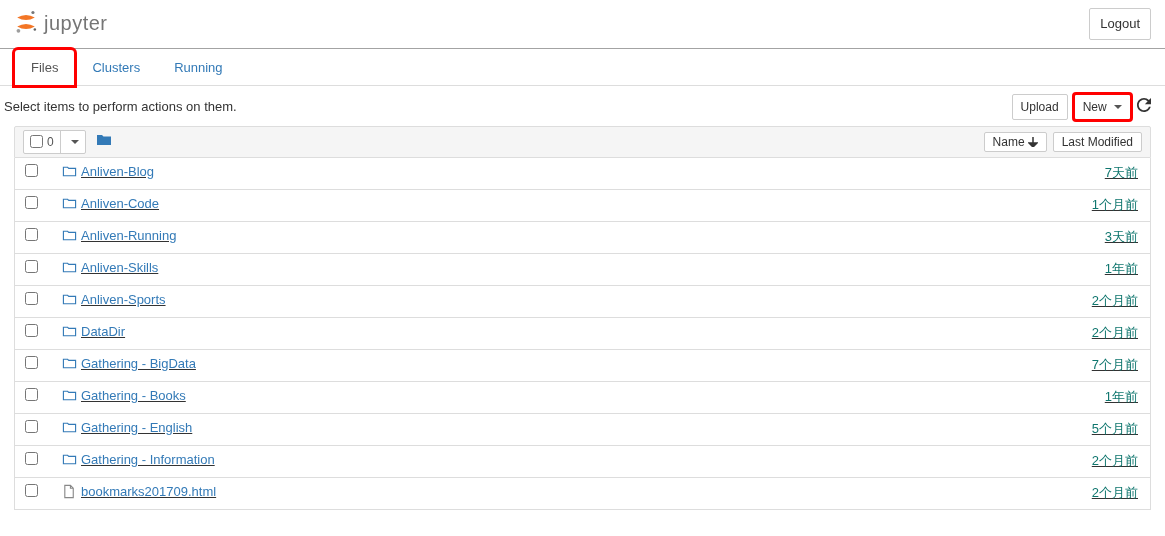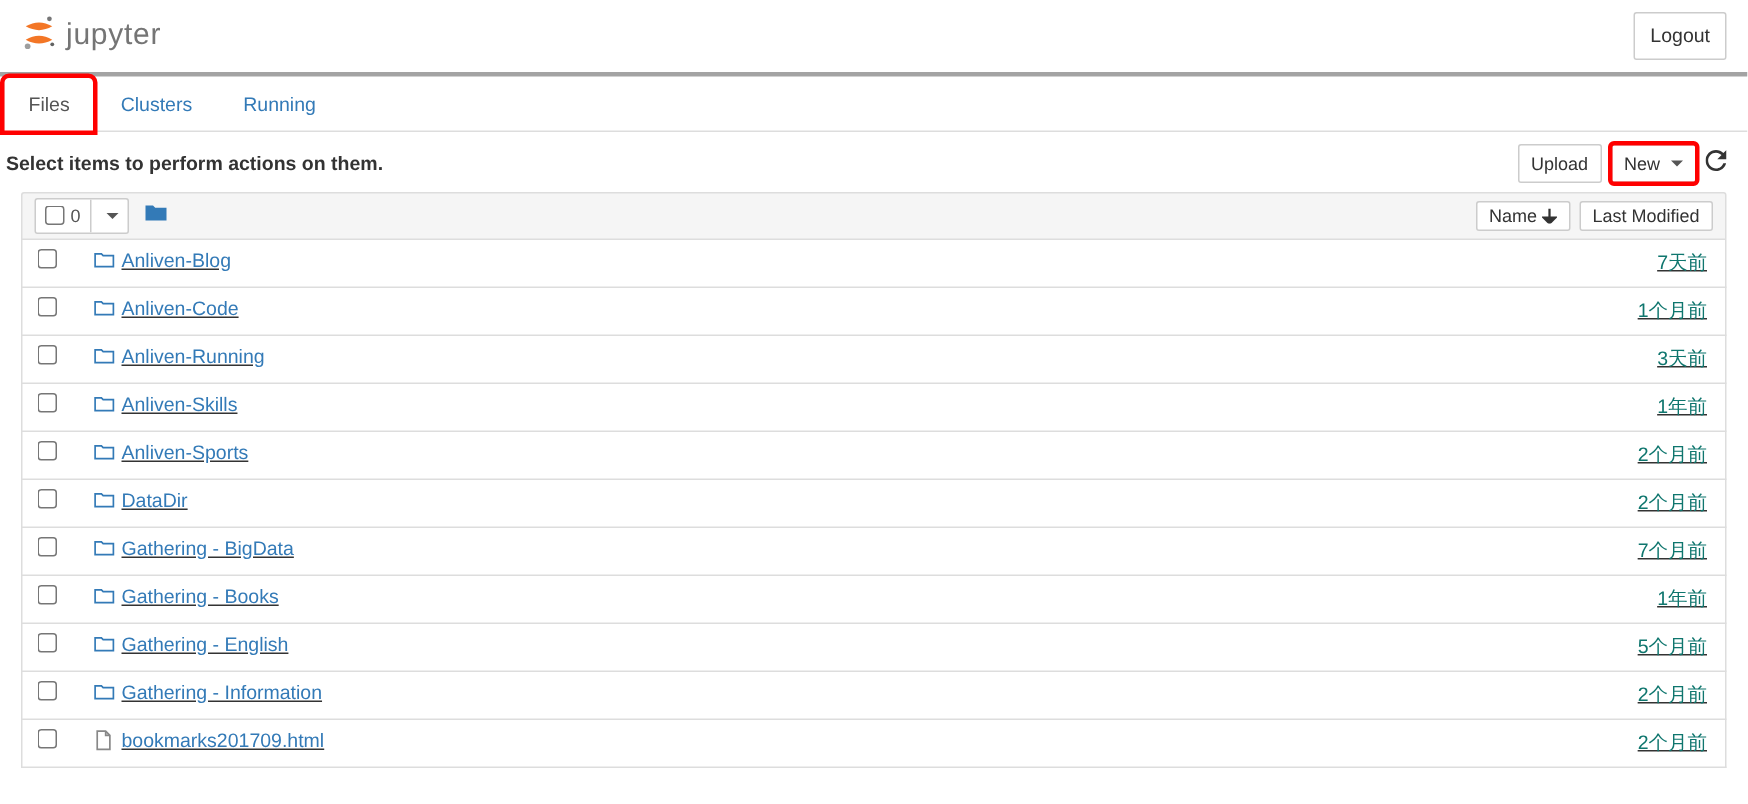--- a/index.html
+++ b/index.html
@@ -1,33 +1,33 @@
 <!DOCTYPE html>
 <html><head>
   <meta charset="utf-8">
   <style>
     * { box-sizing: border-box; margin: 0; padding: 0; }
     body { font-family: "Helvetica Neue", Helvetica, Arial, sans-serif; font-size: 13px; color: #333; background: #fff; width: 1165px; }
     
-    .header { display: flex; justify-content: space-between; align-items: center; padding: 8px 14px; border-bottom: 3px solid #a3a3a3; }
+    .header { display: flex; justify-content: space-between; align-items: center; padding: 8px 14px; border-bottom: 1px solid #a3a3a3; }
     .logo { display: flex; align-items: center; gap: 6px; }
     .logo-icon { width: 24px; height: 24px; }
     .logo-text { font-size: 20px; color: #757575; font-weight: 400; letter-spacing: 0.5px; }
     
     .btn { display: inline-block; padding: 5px 10px; font-size: 13px; line-height: 1.5; border: 1px solid #ccc; border-radius: 2px; background: #fff; color: #333; cursor: pointer; text-align: left; }
     .btn-sm { padding: 3px 8px; font-size: 12px; }
     
-    .tabs-wrap { border-bottom: 1px solid #ddd; padding: 0 2px; }
+    .tabs-wrap { border-bottom: 1px solid #ddd; padding: 0 14px; }
     .tabs { display: flex; list-style: none; margin-bottom: -1px; }
     .tab { padding: 10px 16px; color: #337ab7; cursor: pointer; border: 1px solid transparent; border-radius: 4px 4px 0 0; }
     .tab.active { color: #555; background: #fff; border-color: #ddd #ddd #fff; }
     .highlight-red { outline: 3px solid #ff0000; outline-offset: -1px; }
     
     .toolbar-row { display: flex; justify-content: space-between; align-items: center; padding: 8px 14px 6px 4px; }
-    .toolbar-hint { font-size: 13px; color: #333; font-weight: bold; }
+    .toolbar-hint { font-size: 13px; color: #333; }
     .toolbar-right { display: flex; align-items: center; gap: 6px; }
     .dropdown-caret { display: inline-block; width: 0; height: 0; margin-left: 4px; vertical-align: middle; border-top: 4px solid #555; border-right: 4px solid transparent; border-left: 4px solid transparent; }
     .refresh-icon { width: 14px; height: 14px; cursor: pointer; }
     
     .list-container { margin: 0 14px 14px; }
     .list-header { display: flex; align-items: center; background: #f5f5f5; border: 1px solid #ddd; border-radius: 2px 2px 0 0; padding: 4px 8px; height: 32px; }
     .select-group { display: flex; align-items: center; border: 1px solid #ccc; background: #fff; border-radius: 2px; height: 24px; overflow: hidden; }
     .select-check-box { display: flex; align-items: center; padding: 0 6px; gap: 4px; border-right: 1px solid #ccc; height: 100%; font-size: 12px; color: #555; }
     .select-check-box input { margin: 0; }
     .select-caret-btn { padding: 0 6px; height: 100%; display: flex; align-items: center; cursor: pointer; }

